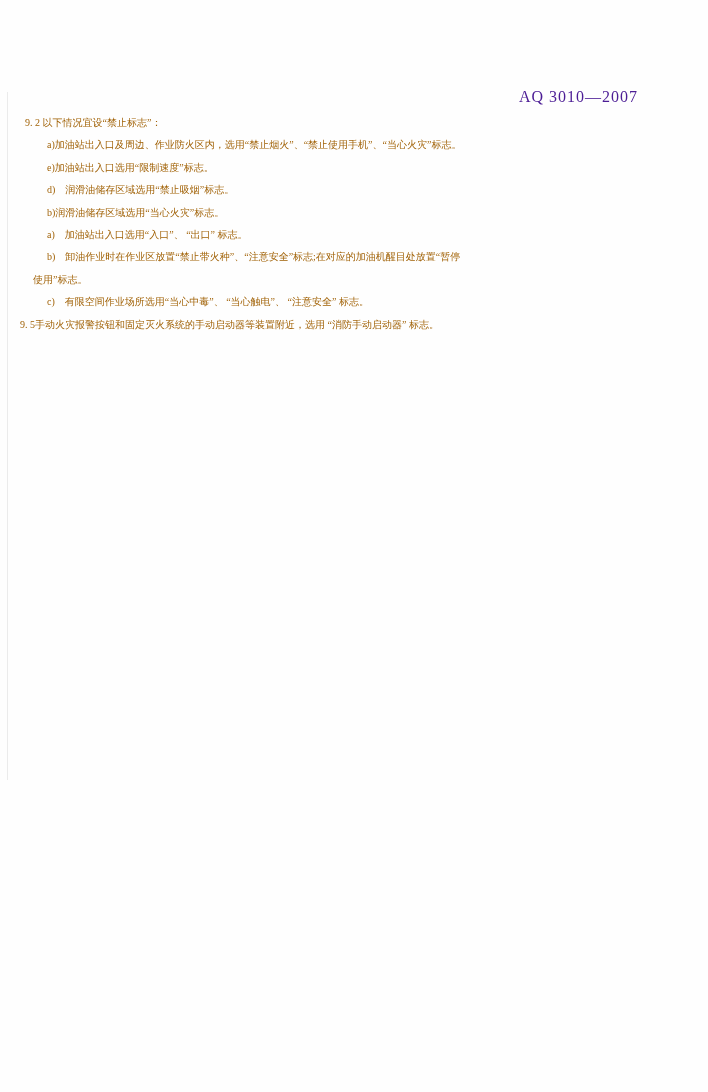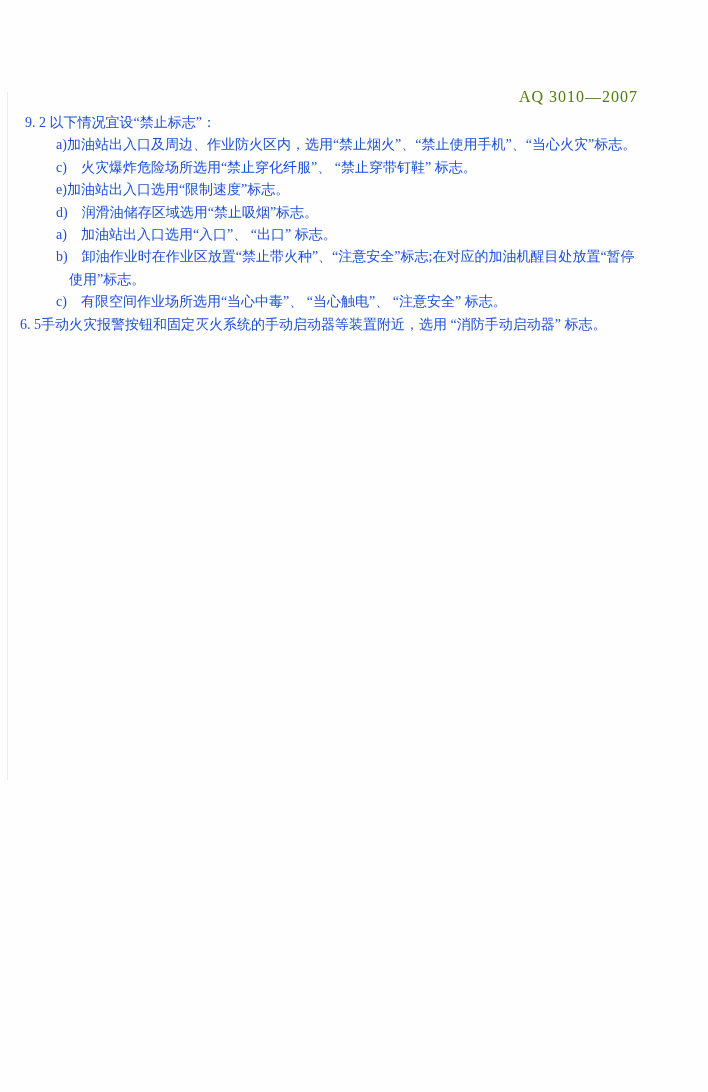--- a/index.html
+++ b/index.html
@@ -27,54 +27,54 @@
     width: 1px;
     height: 688px;
     background: #ebebeb;
   }
   .header-code {
     position: absolute;
     top: 88px;
     right: 70px;
     font-size: 16px;
     letter-spacing: 1px;
-    color: #4d7c0f;
+    color: #4c1d95;
     white-space: nowrap;
   }
   .content {
     position: absolute;
     top: 112px;
     left: 0;
     right: 0;
   }
   .line {
     height: 22.4px;
     line-height: 22.4px;
-    font-size: 14px;
+    font-size: 10px;
     white-space: nowrap;
-    color: #1d4ed8;
+    color: #a16207;
   }
   .sec  { padding-left: 25px; }
-  .item { padding-left: 47px; margin-left: 9px; }
-  .cont { padding-left: 69px; }
+  .item { padding-left: 47px; }
+  .cont { padding-left: 33px; }
   .sec5 { padding-left: 20px; }
 </style>
 </head>
 <body>
 
 <div class="page">
   <div class="scan-edge"></div>
 
   <div class="header-code">AQ 3010—2007</div>
 
   <div class="content">
     <div class="line sec">9. 2 以下情况宜设“禁止标志”：</div>
     <div class="line item">a)加油站出入口及周边、作业防火区内，选用“禁止烟火”、“禁止使用手机”、“当心火灾”标志。</div>
-    <div class="line item">c)　火灾爆炸危险场所选用“禁止穿化纤服”、 “禁止穿带钉鞋” 标志。</div>
     <div class="line item">e)加油站出入口选用“限制速度”标志。</div>
     <div class="line item">d)　润滑油储存区域选用“禁止吸烟”标志。</div>
+    <div class="line item">b)润滑油储存区域选用“当心火灾”标志。</div>
     <div class="line item">a)　加油站出入口选用“入口”、 “出口” 标志。</div>
     <div class="line item">b)　卸油作业时在作业区放置“禁止带火种”、“注意安全”标志;在对应的加油机醒目处放置“暂停</div>
     <div class="line cont">使用”标志。</div>
     <div class="line item">c)　有限空间作业场所选用“当心中毒”、 “当心触电”、 “注意安全” 标志。</div>
-    <div class="line sec5">6. 5手动火灾报警按钮和固定灭火系统的手动启动器等装置附近，选用 “消防手动启动器” 标志。</div>
+    <div class="line sec5">9. 5手动火灾报警按钮和固定灭火系统的手动启动器等装置附近，选用 “消防手动启动器” 标志。</div>
   </div>
 </div>
 
 </body></html>

